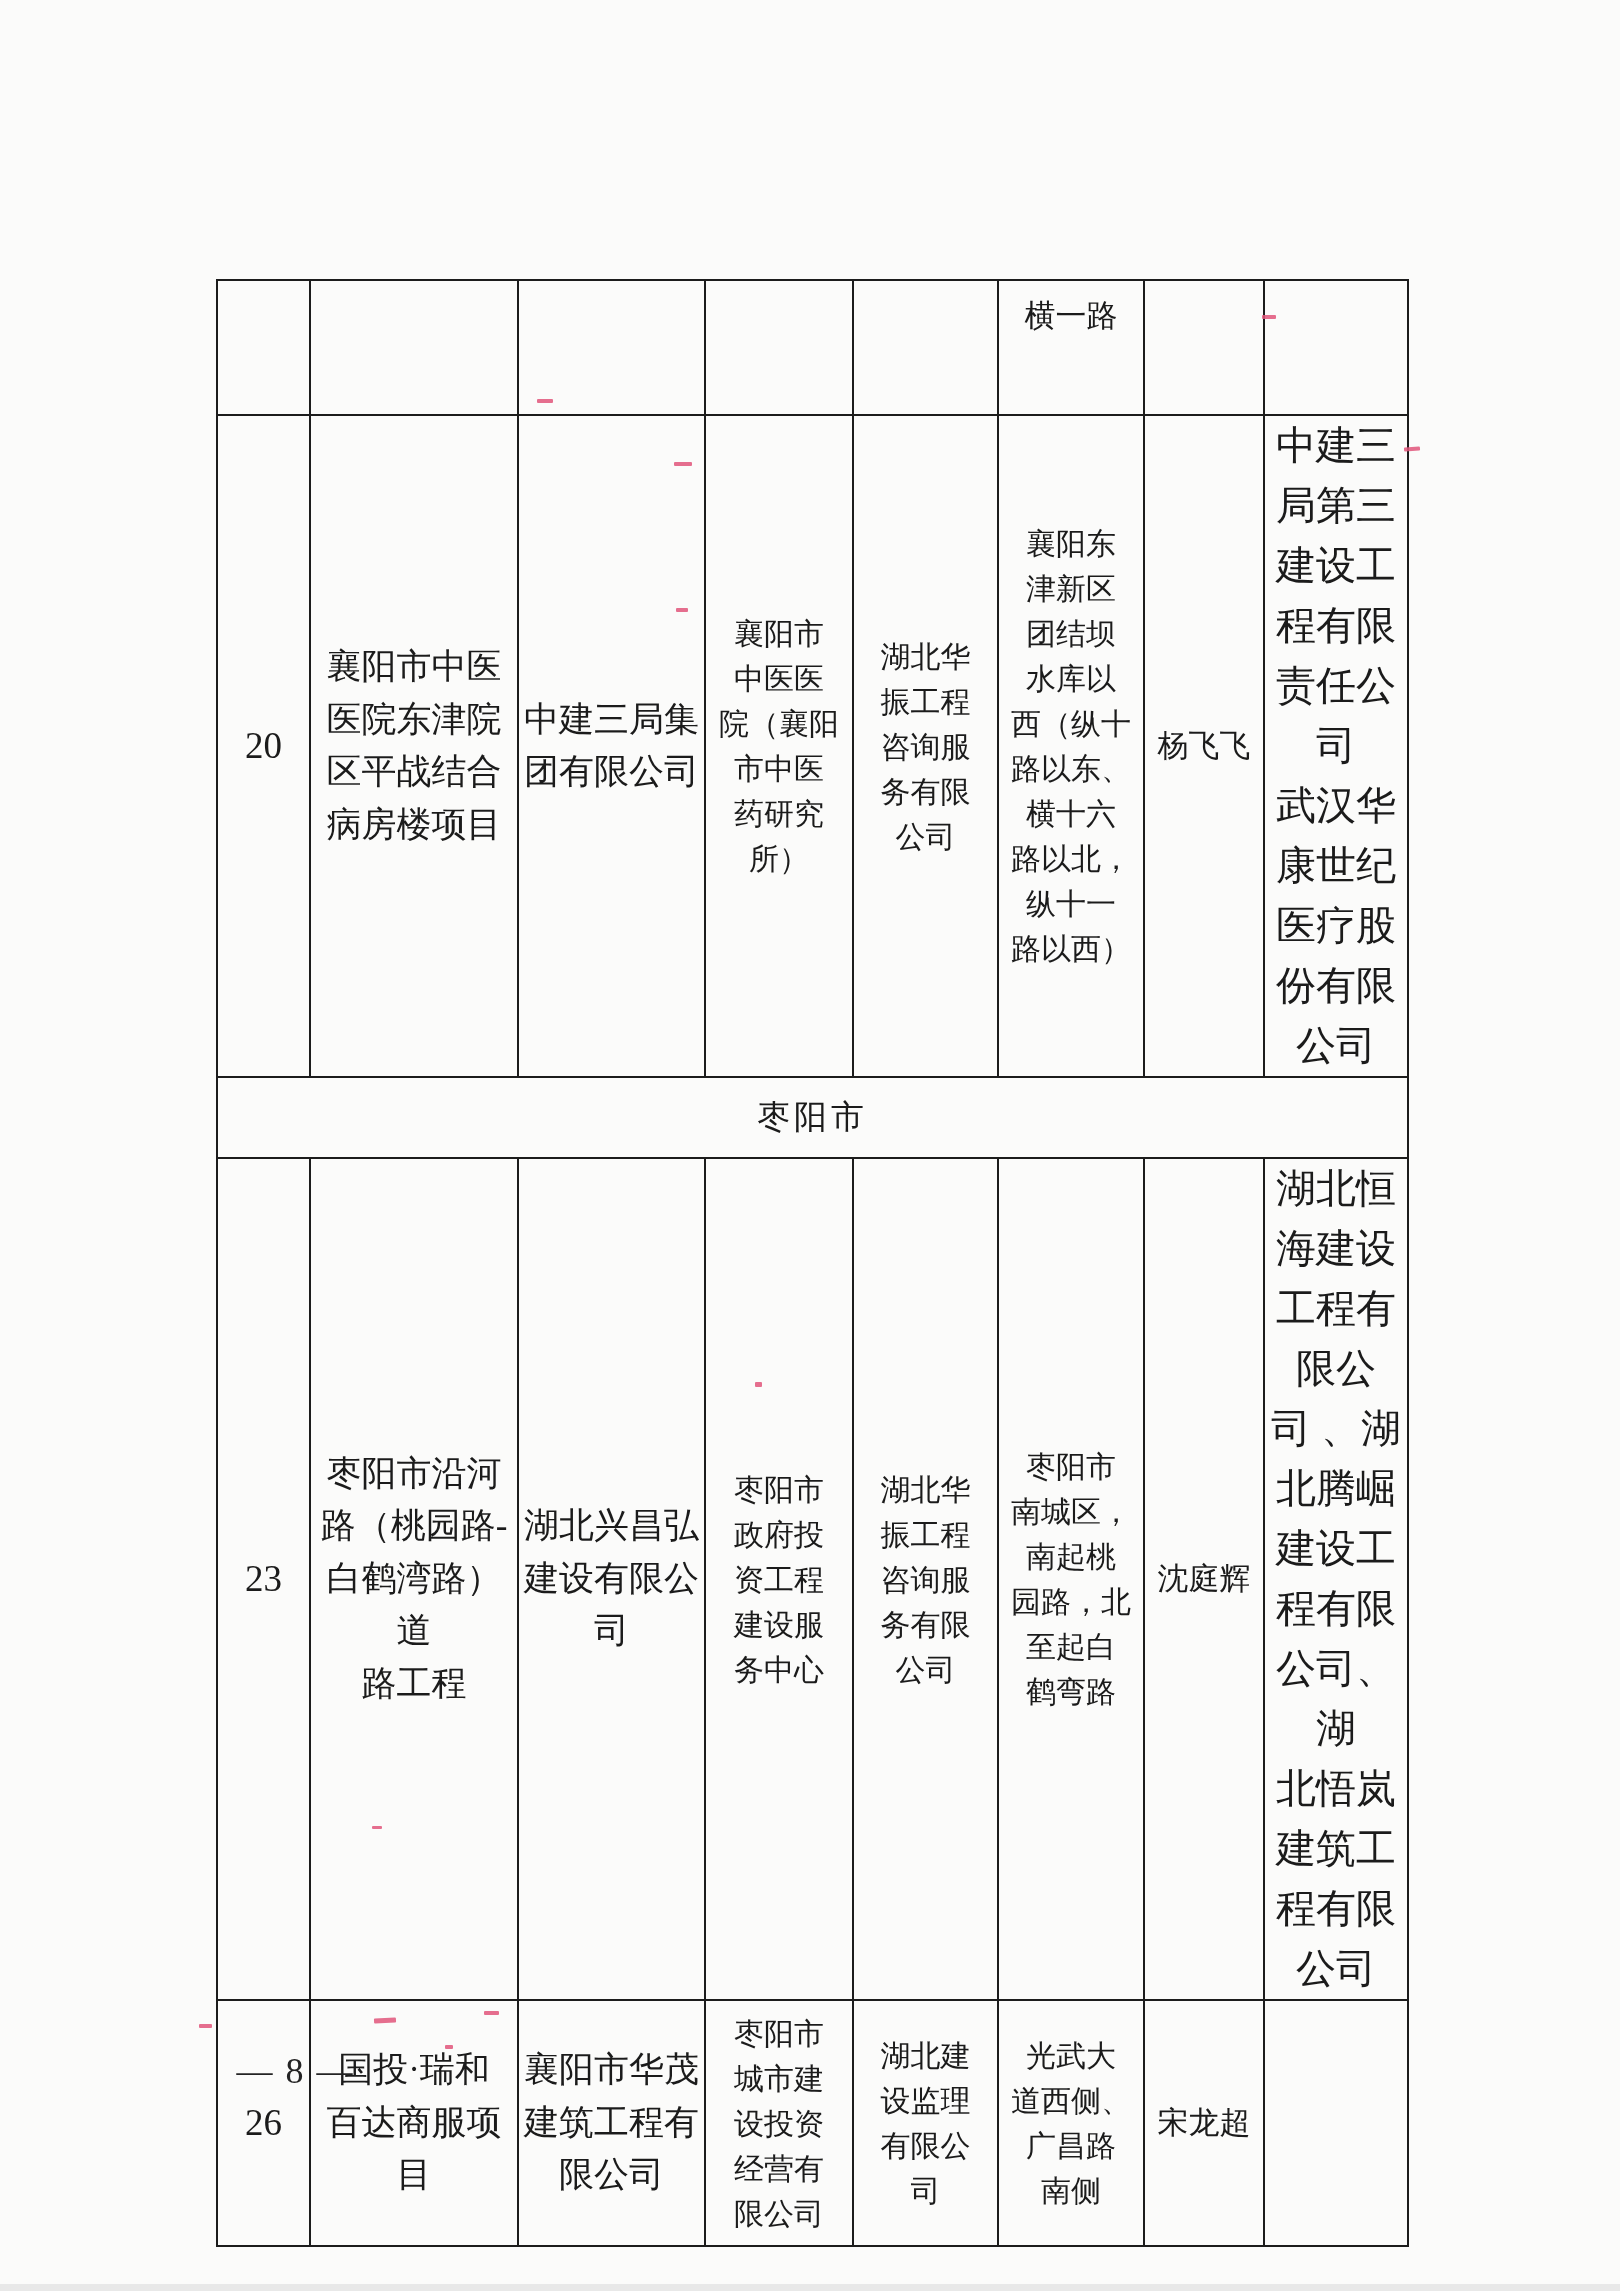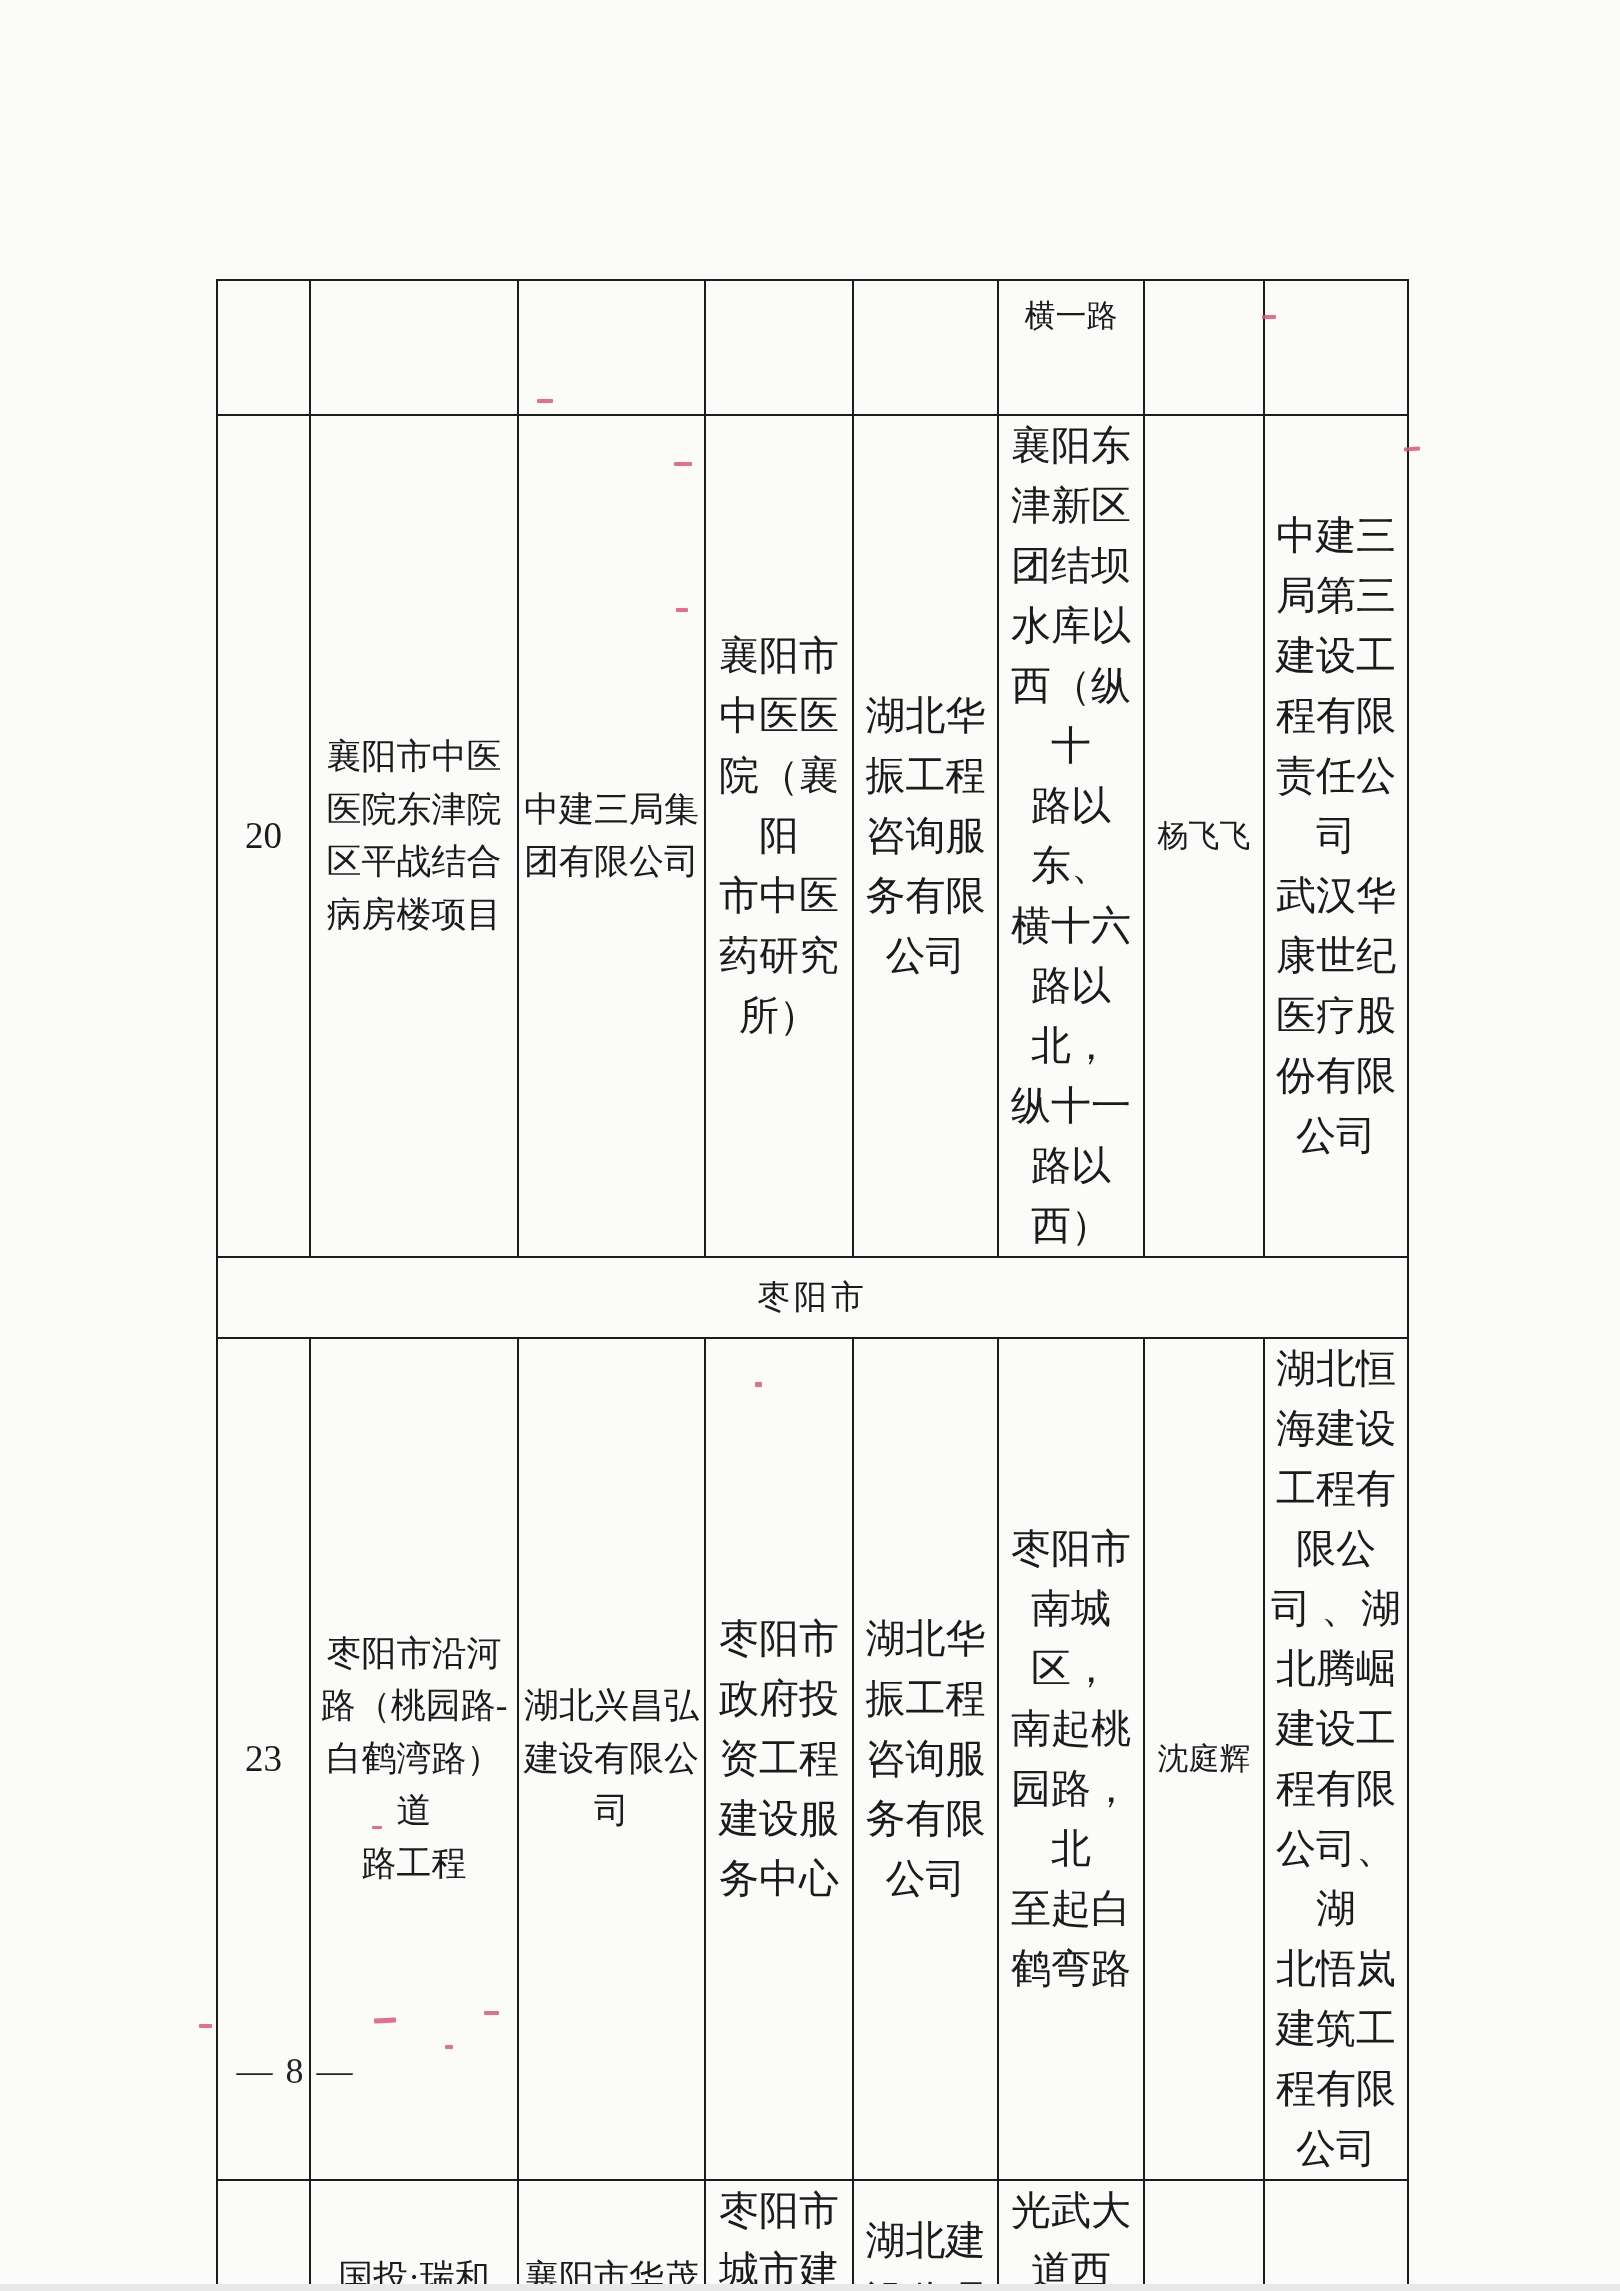--- a/index.html
+++ b/index.html
@@ -21,21 +21,21 @@
     border:2px solid #1c1c1c;
     border-top-width:2.9px;border-bottom-width:2.9px;
     text-align:center;vertical-align:middle;
     padding:0;
     white-space:pre-line;
     overflow:hidden;
     line-height:1.5;
   }
   td.c-no{font-size:37px;}
   td.c-wide{font-size:35px;line-height:1.6;margin-top:40px;}
-  td.c-mid{font-size:40px;line-height:1.5;}
+  td.c-mid{font-size:30px;line-height:1.5;}
   td.c-person{font-size:31px;border-radius:6px;}
   td.c-other{font-size:40px;line-height:1.32;}
   tr.section-row td{font-size:33px;letter-spacing:3.9px;font-weight:400;}
   tr.carry-row td{vertical-align:top;padding-top:11.8px;font-size:31px;}
   .page-number{
     position:absolute;left:217px;top:2050px;width:157px;
     text-align:center;font-size:36px;color:#242424;letter-spacing:2px;
   }
   .artifact{
     position:absolute;background:#e0557a;opacity:.85;border-radius:1px;

